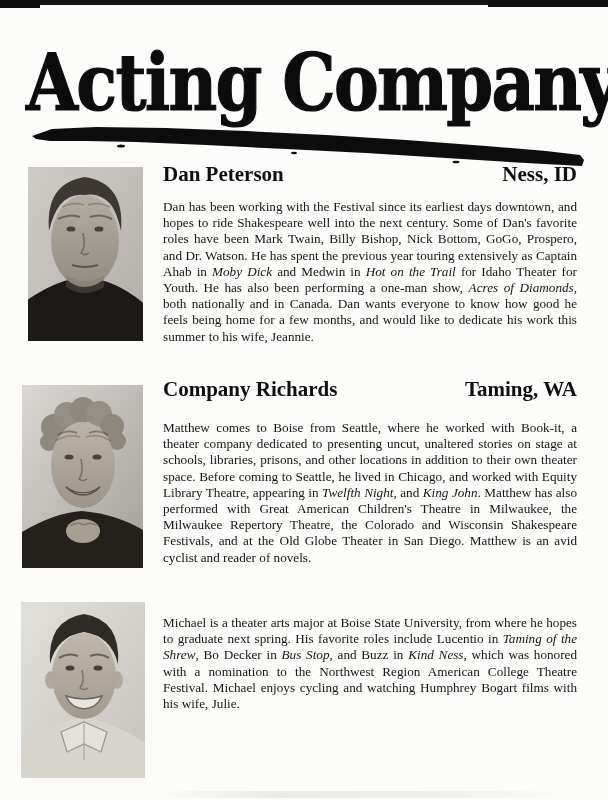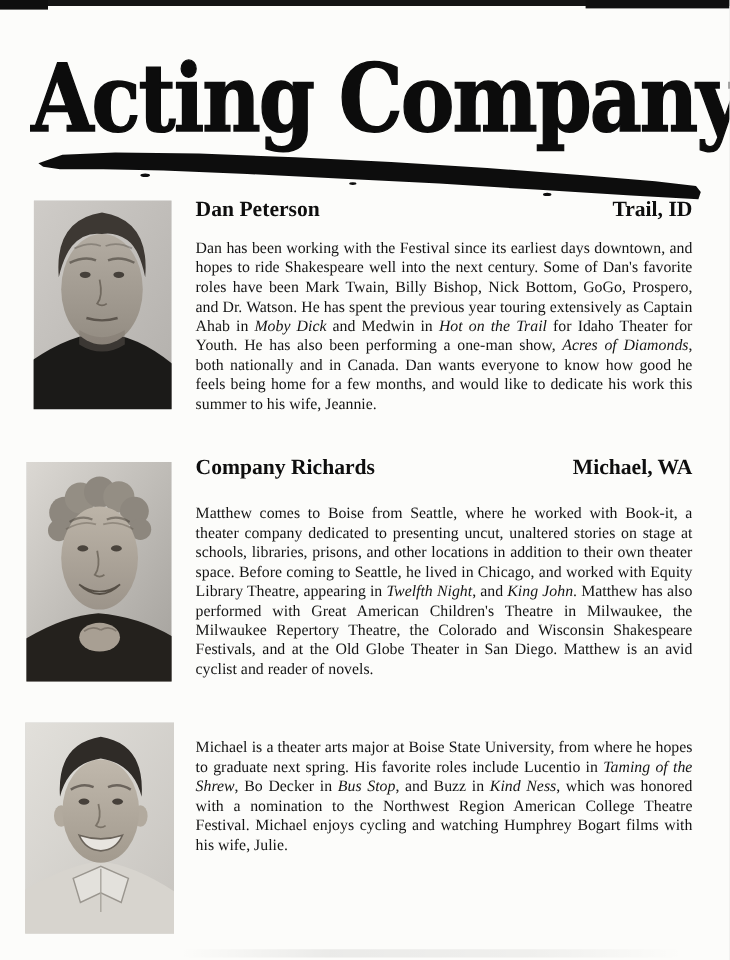--- a/index.html
+++ b/index.html
@@ -26,21 +26,21 @@
   .brush{position:absolute;left:26px;top:122px;width:564px;height:48px;}
   
   .photo{position:absolute;box-shadow:inset 0 0 0 1px rgba(0,0,0,0.15);}
   .photo svg{display:block;}
   .p1{left:28px;top:167px;width:115px;height:174px;}
   .p2{left:22px;top:385px;width:121px;height:183px;}
   .p3{left:21px;top:602px;width:124px;height:176px;}
   .hdr{
     position:absolute;left:163px;width:414px;display:flex;
     justify-content:space-between;align-items:baseline;
-    font-weight:bold;font-size:18px;line-height:17px;color:#0e0e0e;
+    font-weight:bold;font-size:21px;line-height:17px;color:#0e0e0e;
   }
   .h1{top:166px;} .h2{top:381px;} .h3{top:597px;}
   .bio{
     position:absolute;left:163px;width:414px;margin:0;
     font-size:13.2px;line-height:16.2px;text-align:justify;color:#141414;
   }
   .b1{top:199px;} .b2{top:420px;} .b3{top:615px;}
   .bio i{}
 </style>
 </head>
@@ -83,21 +83,21 @@
       <ellipse cx="43" cy="62" rx="4.5" ry="2.6" fill="#45403a"></ellipse>
       <ellipse cx="71" cy="62" rx="4.5" ry="2.6" fill="#45403a"></ellipse>
       <path d="M34,40 Q47,34 56,38 M60,38 Q70,34 82,40" stroke="rgba(70,64,56,0.35)" stroke-width="1.5" fill="none"></path>
       <path d="M55,66 Q58,80 53,86 Q57,89 61,86" stroke="rgba(100,92,82,0.8)" stroke-width="1.5" fill="none"></path>
       <path d="M44,98 Q57,102 70,98" stroke="#5c554d" stroke-width="2" fill="none"></path>
       <path d="M38,108 Q57,120 76,108 L76,120 Q57,132 38,120 Z" fill="rgba(120,112,102,0.35)"></path>
     </svg>
   </div>
   <div class="hdr h1">
     <span>Dan Peterson</span>
-    <span>Trail, ID</span>
+    <span>Ness, ID</span>
   </div>
   <p class="bio b1"><span>Dan has been working with the Festival since its earliest days downtown, and hopes to ride Shakespeare well into the next century. Some of Dan's favorite roles have been Mark Twain, Billy Bishop, Nick Bottom, GoGo, Prospero, and Dr. Watson. He has spent the previous year touring extensively as Captain Ahab in </span><i>Moby Dick</i><span> and Medwin in </span><i>Hot on the Trail</i><span> for Idaho Theater for Youth. He has also been performing a one-man show, </span><i>Acres of Diamonds</i><span>, both nationally and in Canada. Dan wants everyone to know how good he feels being home for a few months, and would like to dedicate his work this summer to his wife, Jeannie.</span></p>
 
   <div class="photo p2">
     <svg viewBox="0 0 121 183" width="121" height="183" aria-hidden="true">
       <defs>
         <linearGradient id="mbg" x1="0" y1="0" x2="1" y2="1">
           <stop offset="0" stop-color="#dbd8d3"></stop>
             <stop offset="1" stop-color="#a3a09b"></stop>
         </linearGradient>
@@ -121,21 +121,21 @@
       <ellipse cx="75" cy="72" rx="4.5" ry="2.6" fill="#4a443d"></ellipse>
       <path d="M36,50 Q46,44 55,48 M67,48 Q76,44 86,50" stroke="rgba(70,64,56,0.5)" stroke-width="1.8" fill="none"></path>
       <path d="M59,74 Q62,88 57,94 Q61,97 65,94" stroke="rgba(105,97,86,0.8)" stroke-width="1.5" fill="none"></path>
       <path d="M44,102 Q61,114 78,102 Q70,110 61,110 Q52,110 44,102 Z" fill="#ddd9d2" stroke="#564f46" stroke-width="1.5"></path>
       <ellipse cx="61" cy="146" rx="17" ry="12" fill="#a89f93"></ellipse>
       <path d="M48,141 Q55,136 62,140 M62,140 Q69,136 75,141" stroke="rgba(70,62,54,0.4)" stroke-width="1.4" fill="none"></path>
     </svg>
   </div>
   <div class="hdr h2">
     <span>Company Richards</span>
-    <span>Michael, WA</span>
+    <span>Taming, WA</span>
   </div>
   <p class="bio b2"><span>Matthew comes to Boise from Seattle, where he worked with Book-it, a theater company dedicated to presenting uncut, unaltered stories on stage at schools, libraries, prisons, and other locations in addition to their own theater space. Before coming to Seattle, he lived in Chicago, and worked with Equity Library Theatre, appearing in </span><i>Twelfth Night</i><span>, and </span><i>King John</i><span>. Matthew has also performed with Great American Children's Theatre in Milwaukee, the Milwaukee Repertory Theatre, the Colorado and Wisconsin Shakespeare Festivals, and at the Old Globe Theater in San Diego. Matthew is an avid cyclist and reader of novels.</span></p>
 
   <div class="photo p3">
     <svg viewBox="0 0 124 176" width="124" height="176" aria-hidden="true">
       <defs>
         <linearGradient id="rbg" x1="0" y1="0" x2="1" y2="1">
           <stop offset="0" stop-color="#e2e0db"></stop>
             <stop offset="1" stop-color="#c6c3be"></stop>
         </linearGradient>

